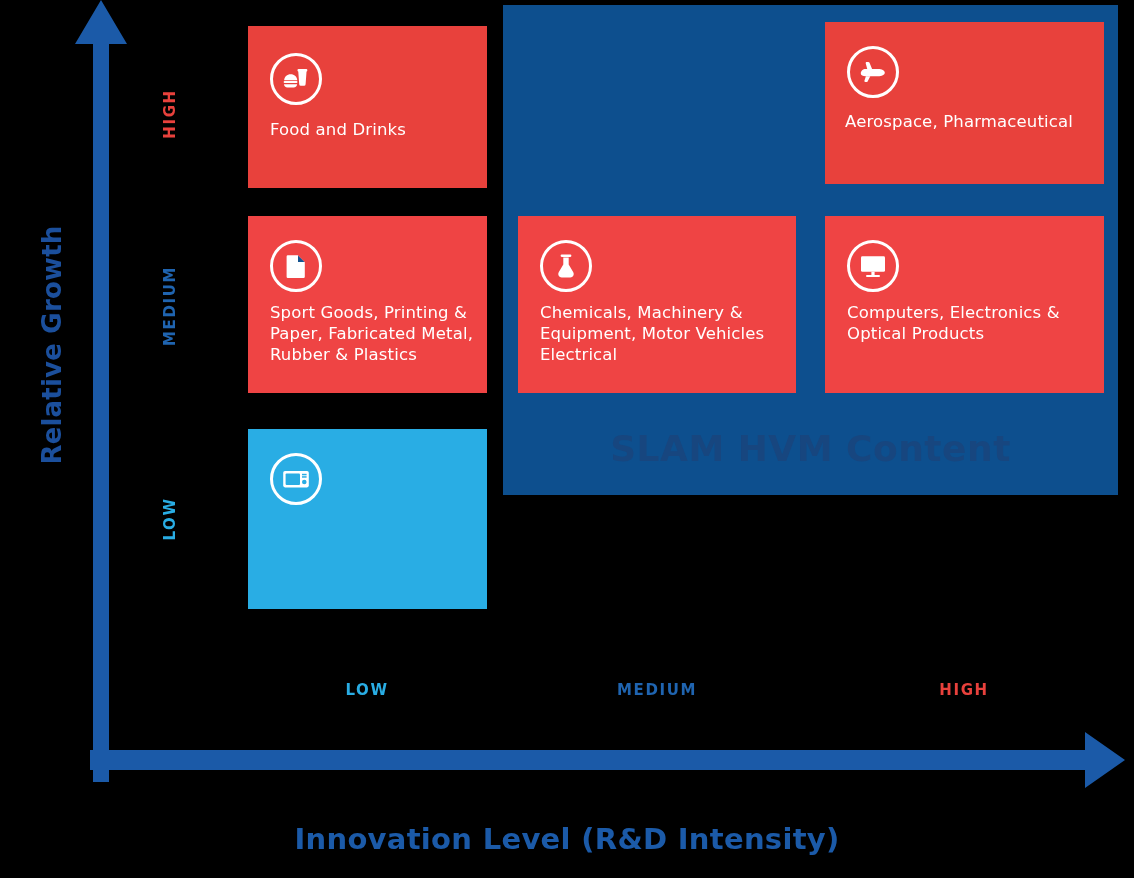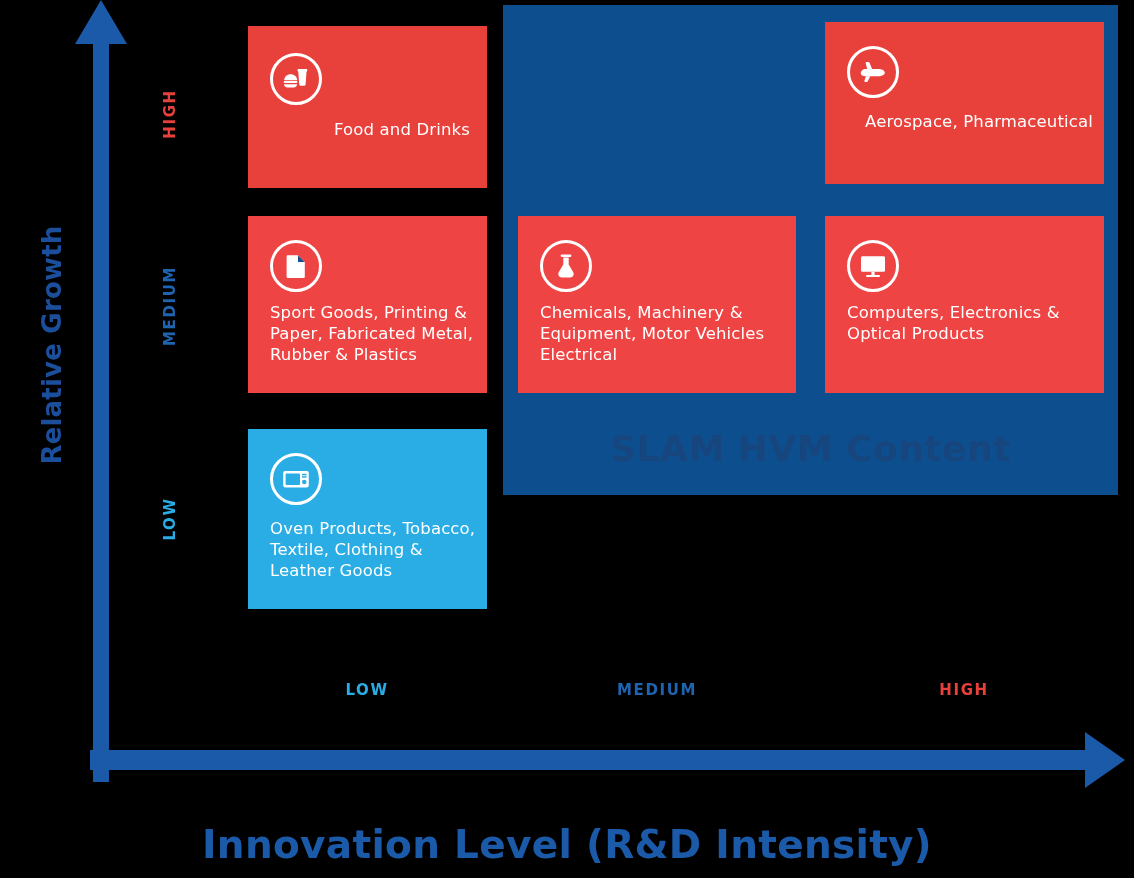--- a/index.html
+++ b/index.html
@@ -18,21 +18,21 @@
 
   
   .y-axis-title{
     position:absolute;left:-68px;top:330px;width:240px;
     transform:rotate(-90deg);transform-origin:center center;
     color:#1b4f9c;font-size:26px;font-weight:800;letter-spacing:0.2px;
     text-align:center;white-space:nowrap;
   }
   .x-axis-title{
     position:absolute;left:0px;top:822px;width:1134px;text-align:center;
-    color:#1b5aa8;font-size:39px;font-weight:800;letter-spacing:0.3px;
+    color:#1b5aa8;font-size:29px;font-weight:800;letter-spacing:0.3px;
   }
 
   
   .y-tick{
     position:absolute;width:120px;text-align:center;
     transform:rotate(-90deg);transform-origin:center center;
     font-size:15px;font-weight:800;letter-spacing:1.6px;white-space:nowrap;
   }
   .y-tick-high  {left:110px;top:105px;}
   .y-tick-med   {left:110px;top:297px;}
@@ -77,21 +77,21 @@
   .col-3{left:825px;width:279px;}
 
   .row-high-1{top:26px;height:162px;}
   .row-high-2{top:24px;height:162px;}
   .row-high-3{top:22px;height:162px;}
   .row-med-1{top:216px;height:177px;}
   .row-med-2{top:216px;height:177px;}
   .row-med-3{top:216px;height:177px;}
   .row-low-1{top:429px;height:180px;}
 
-  .c-red{background:#e8413c;text-align:right;}
+  .c-red{background:#e8413c;}
   .c-blue{background:#ef4444;}
   .c-lightblue{background:#29ade4;}
 </style>
 </head>
 <body>
 
 <div id="stage">
 
   <svg class="axis-arrow y-arrow" viewBox="0 0 52 782" xmlns="http://www.w3.org/2000/svg">
     <polygon points="26,0 52,44 34,44 34,782 18,782 18,44 0,44" fill="#1b5aa8"></polygon>
@@ -170,20 +170,19 @@
   <div class="card c-lightblue col-1 row-low-1">
     <div class="icon-ring" style="left:22px;top:24px;">
       <svg width="30" height="30" viewBox="0 0 30 30" xmlns="http://www.w3.org/2000/svg">
         <rect x="2.2" y="7.0" width="25.6" height="16.4" rx="1.8" fill="#fff"></rect>
         <rect x="4.6" y="9.4" width="14.4" height="11.6" rx="1.0" fill="#29ade4"></rect>
         <rect x="21.0" y="9.8" width="4.6" height="1.5" fill="#29ade4"></rect>
         <rect x="21.0" y="12.2" width="4.6" height="1.5" fill="#29ade4"></rect>
         <circle cx="23.3" cy="18.0" r="2.3" fill="#29ade4"></circle>
       </svg>
     </div>
-    <div class="card-label" style="left:22px;top:89px;width:212px;">Oven Products, Tobacco, Textile, Clothing &amp; Leather Goods</div>
   </div>
 
   <div class="x-tick x-tick-low" style="color:#29ade4">LOW</div>
   <div class="x-tick x-tick-med" style="color:#1f64b0">MEDIUM</div>
   <div class="x-tick x-tick-high" style="color:#e8413c">HIGH</div>
 
 </div>
 
 </body></html>

